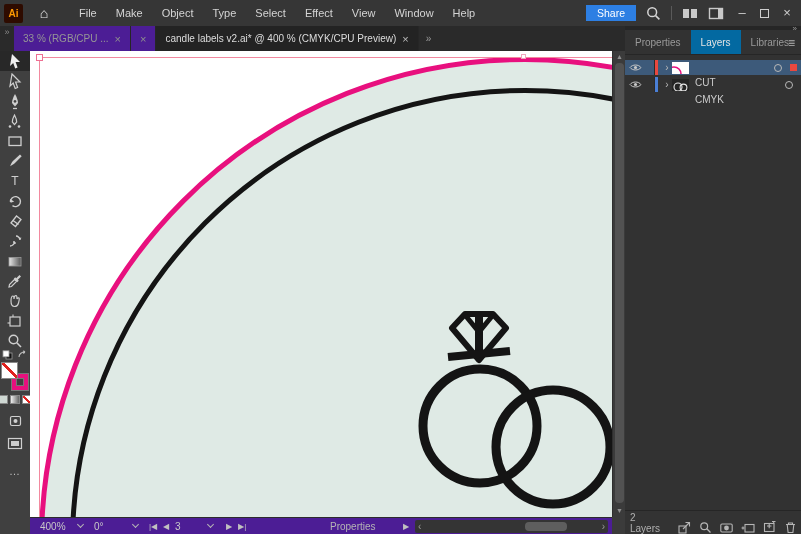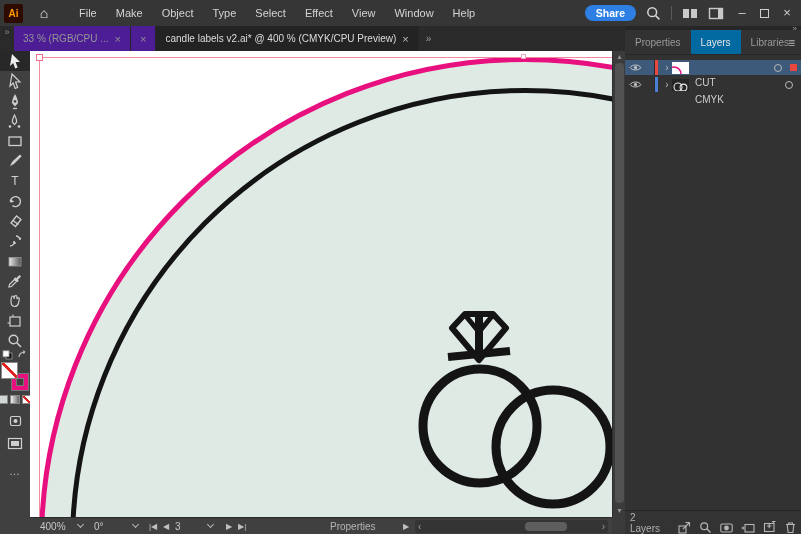--- a/index.html
+++ b/index.html
@@ -10,21 +10,21 @@
   
   #menubar { position:absolute; left:0; top:0; width:801px; height:26px; background:#363636;
              display:flex; align-items:center; color:#d4d4d4; font-size:11px; }
   #ai-logo { width:19px; height:19px; margin-left:4px; background:#2e0b00; color:#ff9a00;
              font-weight:bold; font-size:10px; display:flex; align-items:center; justify-content:center;
              border-radius:2px; }
   #home-btn { width:26px; text-align:center; color:#e8e8e8; font-size:14px; margin-left:8px; }
   #menus { display:flex; gap:19px; margin-left:22px; }
   #menus span { cursor:default; }
   #mb-right { position:absolute; right:6px; top:0; height:26px; display:flex; align-items:center; gap:10px; }
-  #share-btn { background:#2d7fe3; color:#fff; font-size:10.5px; padding:2px 11px; border-radius:8px;font-weight:bold; }
+  #share-btn { background:#2d7fe3; color:#fff; font-size:10.5px; padding:2px 11px; border-radius:0; }
   .tb-svg { display:block; }
   .win-btn { color:#cfcfcf; font-size:13px; width:16px; text-align:center; line-height:14px; }
   #max-btn { width:9px; height:9px; border:1px solid #cfcfcf; }
   .vdiv { width:1px; height:14px; background:#5a5a5a; }
 
   
   #tabstrip { position:absolute; left:0; top:26px; width:801px; height:25px; background:#2a2a2a;
               display:flex; align-items:stretch; font-size:10px; color:#969696; }
   #tab-scroll { width:14px; color:#8a8a8a; font-size:9px; padding-top:1px; text-align:center; }
   .tab { display:flex; align-items:center; gap:6px; padding:0 9px; background:#4c1d95;
@@ -67,21 +67,21 @@
   #anchor-corner { position:absolute; left:6px; top:3px; width:7px; height:7px; background:#fff; border:1px solid #ee6f93; }
   #anchor-apex { position:absolute; left:491px; top:3px; width:5px; height:5px; background:#fff; border:1px solid #f2a5bd; }
 
   
   #vscroll { position:absolute; left:612px; top:51px; width:13px; height:466px; background:#3b3b3b;
              border-left:1px solid #2e2e2e; color:#8f8f8f; font-size:7px; text-align:center; }
   #vthumb { position:absolute; left:2px; top:12px; width:9px; height:440px; background:#525252; border-radius:4px; }
   .varrow { position:absolute; left:0; width:13px; line-height:10px; }
 
   
-  #statusbar { position:absolute; left:30px; top:517px; width:582px; height:17px; background:#404040;
+  #statusbar { position:absolute; left:30px; top:517px; width:582px; height:17px; background:#4c1d95;
                border-top:1px solid #2c2c2c; color:#c8c8c8; font-size:10px; }
   #statusbar .sb { position:absolute; top:0; height:16px; display:flex; align-items:center; }
   .chv { width:5px; height:5px; border-right:1.4px solid #b5b5b5; border-bottom:1.4px solid #b5b5b5;
          transform:rotate(45deg); display:inline-block; margin-top:-3px; }
   .navg { color:#c0c0c0; font-size:8px; }
   #hscroll { position:absolute; left:385px; top:2px; width:193px; height:13px; background:#343434;
              border-radius:2px; color:#9a9a9a; }
   #hthumb { position:absolute; left:110px; top:2px; width:42px; height:9px; background:#5e5e5e; border-radius:4px; }
   .harrow { position:absolute; top:0; font-size:10px; line-height:13px; }
 

